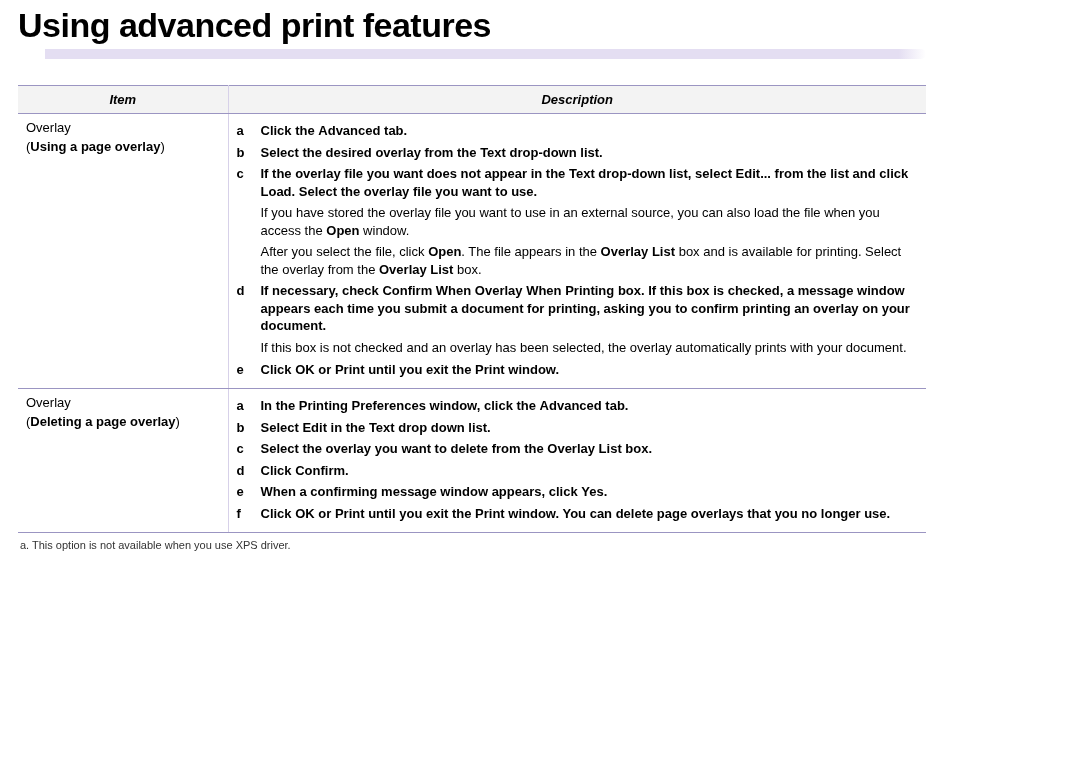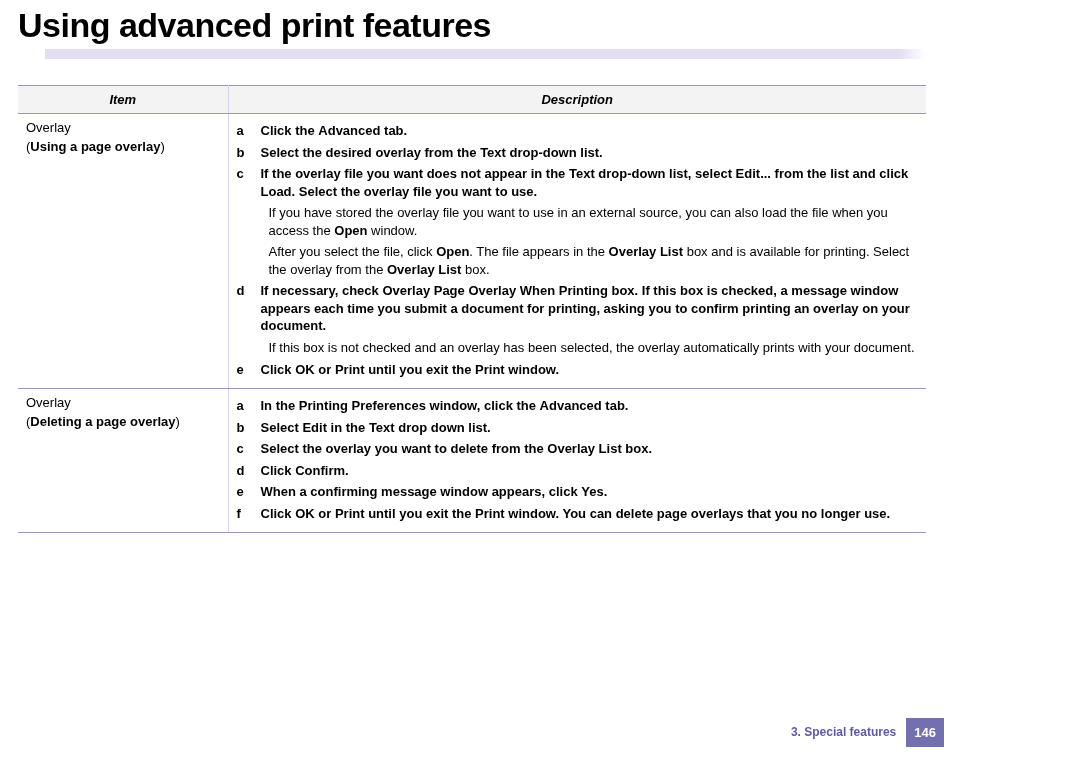--- a/index.html
+++ b/index.html
@@ -64,21 +64,21 @@
     gap: 10px;
     padding: 2px 0;
     line-height: 1.35;
   }
   ol.steps > li .letter {
     width: 14px;
     font-weight: 700;
     flex-shrink: 0;
   }
   ol.steps > li .text { flex: 1; font-weight: bold; }
-  .para-cont { margin-left: 32px; line-height: 1.35; padding: 2px 0; }
+  .para-cont { margin-left: 24px; line-height: 1.35; padding: 2px 0; }
 
   .footnote {
     font-size: 11px;
     color: #333;
     padding: 6px 0 0 2px;
   }
 
   .footer {
     position: absolute;
     bottom: 16px;
@@ -134,21 +134,21 @@
                   <span class="text">Select the desired overlay from the <b>Text</b> drop-down list.</span>
                 </li>
                 <li>
                   <span class="letter">c</span>
                   <span class="text">If the overlay file you want does not appear in the <b>Text</b> drop-down list, select <b>Edit...</b> from the list and click <b>Load</b>. Select the overlay file you want to use.</span>
                 </li>
                 <div class="para-cont">If you have stored the overlay file you want to use in an external source, you can also load the file when you access the <b>Open</b> window.</div>
                 <div class="para-cont">After you select the file, click <b>Open</b>. The file appears in the <b>Overlay List</b> box and is available for printing. Select the overlay from the <b>Overlay List</b> box.</div>
                 <li>
                   <span class="letter">d</span>
-                  <span class="text">If necessary, check <b>Overlay Page Overlay When Printing</b> box. If this box is checked, a message window appears each time you submit a document for printing, asking you to confirm printing an overlay on your document.</span>
+                  <span class="text">If necessary, check <b>Confirm When Overlay When Printing</b> box. If this box is checked, a message window appears each time you submit a document for printing, asking you to confirm printing an overlay on your document.</span>
                 </li>
                 <div class="para-cont">If this box is not checked and an overlay has been selected, the overlay automatically prints with your document.</div>
                 <li>
                   <span class="letter">e</span>
                   <span class="text">Click <b>OK</b> or <b>Print</b> until you exit the <b>Print</b> window.</span>
                 </li>
               </ol>
             </td>
           </tr>
           <tr class="lastrow">
@@ -181,20 +181,17 @@
                 <li>
                   <span class="letter">f</span>
                   <span class="text">Click <b>OK</b> or <b>Print</b> until you exit the <b>Print</b> window. You can delete page overlays that you no longer use.</span>
                 </li>
               </ol>
             </td>
           </tr>
         </tbody>
     </table>
 
+    <div class="footnote">a.  This option is not available when you use XPS driver.</div>
   </div>
 
-  <div class="footer">
-    <div class="chapter">3.  Special features</div>
-    <div class="pagebox">146</div>
-  </div>
 
 </div>
 
 </body></html>

